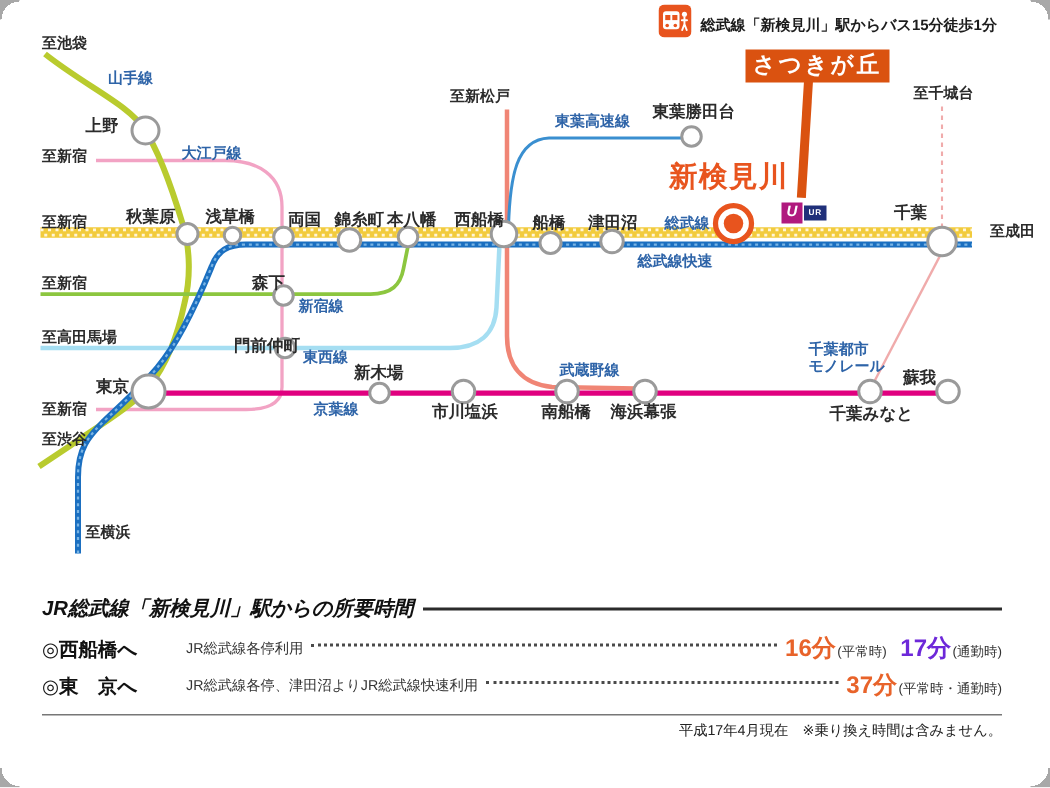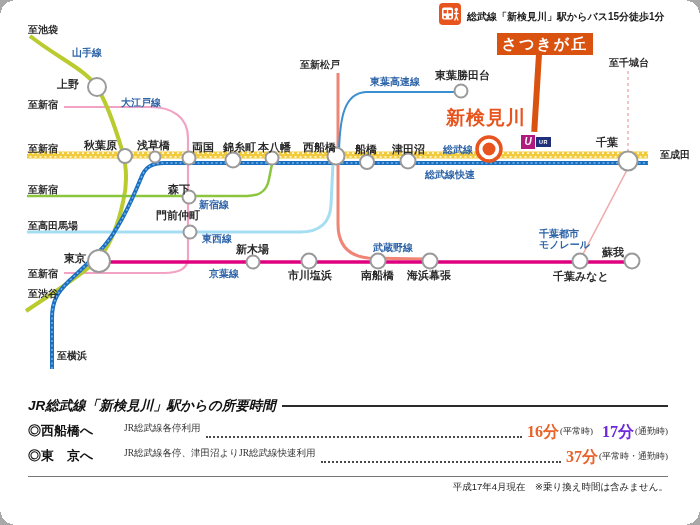--- a/index.html
+++ b/index.html
@@ -28,21 +28,21 @@
   #ur-badge{position:absolute;left:521px;top:135px;display:flex;gap:1px;align-items:center;}
   #ur-badge .u{width:14px;height:14px;color:#fff;font-size:10px;font-weight:bold;font-style:italic;
      text-align:center;line-height:14px;}
   #ur-badge .ur{width:15px;height:10px;color:#fff;font-size:5.5px;font-weight:bold;letter-spacing:.5px;
      text-align:center;line-height:10px;}
   
   #info{position:absolute;left:28px;top:397px;width:640px;color:#111;}
   #info-title-row{display:flex;align-items:center;}
   #info-title{font-size:13.5px;font-weight:bold;white-space:nowrap;font-style:italic;}
   .title-rule{flex:1;border-top:2px solid #2b2b2b;margin-left:6px;}
-  .time-row{display:flex;margin-top:7px;font-family:Liberation Serif, serif;}
+  .time-row{display:flex;align-items:center;margin-top:7px;}
   .dest{width:96px;font-size:13px;font-weight:bold;white-space:nowrap;}
   .method{font-size:9.5px;color:#333;white-space:nowrap;}
   .leader{flex:1;min-width:18px;border-bottom:2px dotted #4a4a4a;margin:0 5px 5px 5px;}
   .tval{font-size:16px;font-weight:bold;white-space:nowrap;}
   .tnote{font-size:9px;color:#333;margin-left:1px;padding-top:3px;white-space:nowrap;}
   .tgap{width:9px;}
   #bottom-rule{border-top:1px solid #777;margin-top:8px;}
   #footnote{margin-top:4px;font-size:9.5px;color:#222;text-align:right;}
   
   .corner{position:absolute;width:13px;height:13px;pointer-events:none;}
@@ -140,21 +140,21 @@
         <div class="s-label" style="left: 137px; top: 140px;">浅草橋</div>
         <div class="s-label" style="left: 192px; top: 142px;">両国</div>
         <div class="s-label" style="left: 223px; top: 142px;">錦糸町</div>
         <div class="s-label" style="left: 258px; top: 142px;">本八幡</div>
         <div class="s-label" style="left: 303px; top: 142px;">西船橋</div>
         <div class="s-label" style="left: 355px; top: 144px;">船橋</div>
         <div class="s-label" style="left: 392px; top: 144px;">津田沼</div>
         <div class="s-label" style="left: 596px; top: 137px;">千葉</div>
         <div class="s-label" style="left: 435px; top: 70px;">東葉勝田台</div>
         <div class="s-label" style="left: 168px; top: 184px;">森下</div>
-        <div class="s-label" style="left: 140px; top: 210px; padding-left: 16px;">門前仲町</div>
+        <div class="s-label" style="left: 140px; top: 226px; padding-left: 16px;">門前仲町</div>
         <div class="s-label" style="left: 64px; top: 253px;">東京</div>
         <div class="s-label" style="left: 236px; top: 244px;">新木場</div>
         <div class="s-label" style="left: 288px; top: 270px;">市川塩浜</div>
         <div class="s-label" style="left: 361px; top: 270px;">南船橋</div>
         <div class="s-label" style="left: 407px; top: 270px;">海浜幕張</div>
         <div class="s-label" style="left: 553px; top: 271px;">千葉みなと</div>
         <div class="s-label" style="left: 602px; top: 247px;">蘇我</div>
       </div>
 
     <svg id="bus-icon" viewBox="0 0 22 22">

